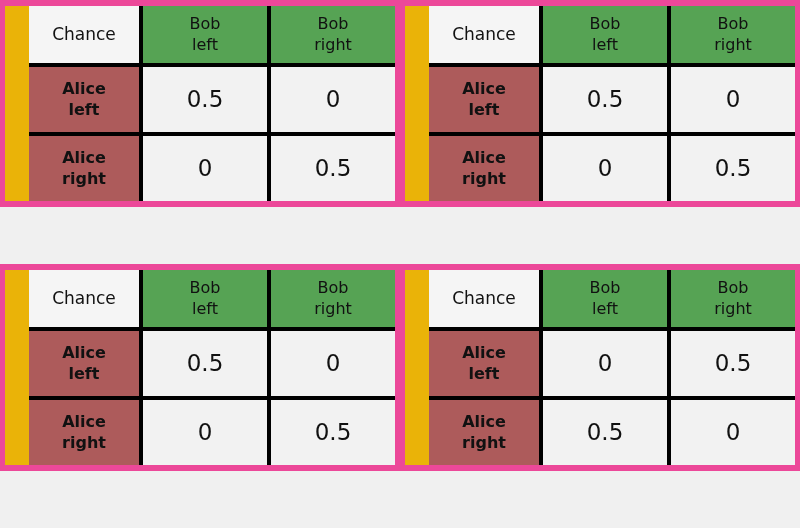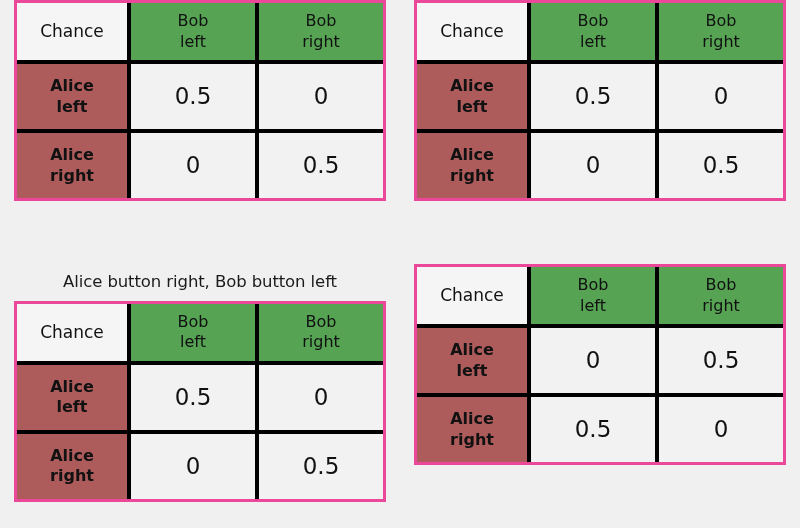--- a/index.html
+++ b/index.html
@@ -37,23 +37,24 @@
     margin-top: 10px;
     margin-bottom: 10px;
     white-space: nowrap;
     letter-spacing: -0.1px;
   }
 
   .matrix {
     border-collapse: separate;
     border-spacing: 0;
     background: #eab308;
-    border: 3px solid #ec4899;
+    border: 6px solid #ec4899;
     width: 366px;
     table-layout: fixed;
+    padding-left: 24px;
   }
 
   .matrix td {
     border: 0;
     padding: 0;
     text-align: center;
     vertical-align: middle;
     color: #111111;
     background-clip: padding-box;
   }
@@ -171,21 +172,20 @@
           <span>right</span>
         </td>
         <td class="cell-value col-val row-val-h">0</td>
         <td class="cell-value col-val row-val-h">0.5</td>
       </tr>
     </tbody>
       </table>
   </div>
 
   <div class="panel">
-    <div class="panel-title">Alice button right, Bob button left</div>
     <table class="matrix">
       <tbody>
           <tr>
         <td class="cell-corner col-head row-head-h">Chance</td>
         <td class="cell-colhead col-val row-head-h two-line">
           <span>Bob</span>
           <span>left</span>
         </td>
         <td class="cell-colhead col-val row-head-h two-line">
           <span>Bob</span>

